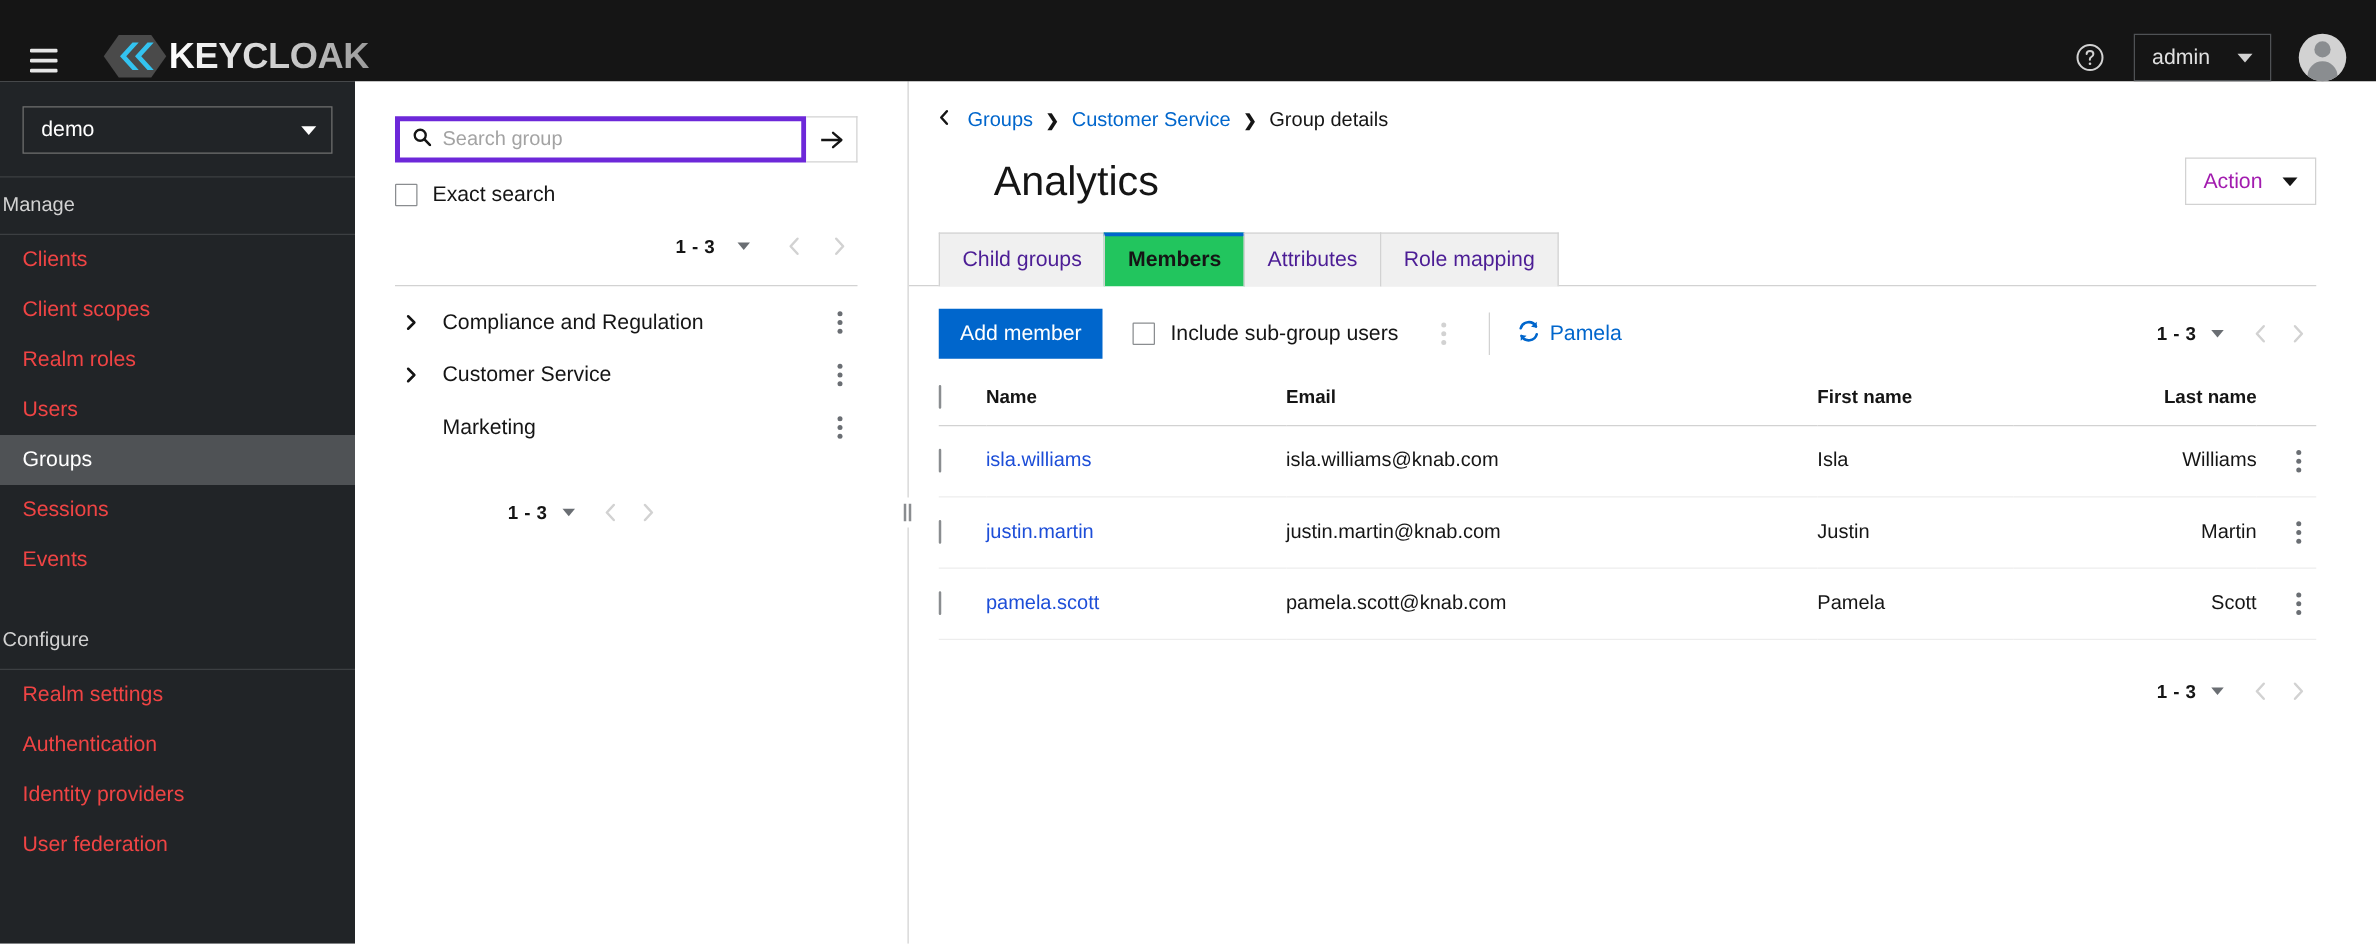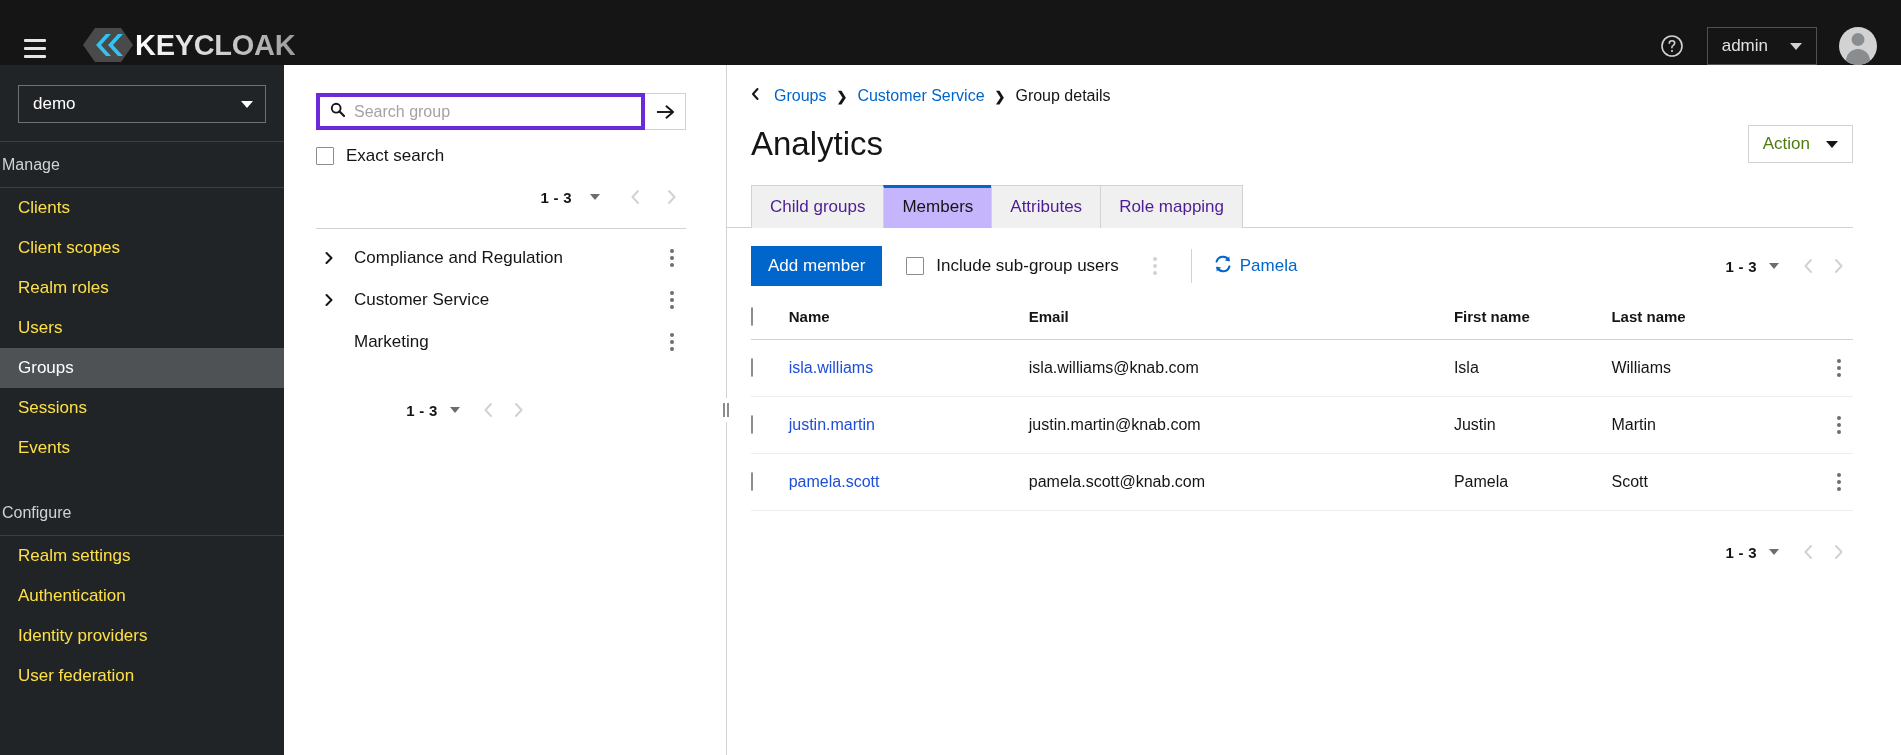--- a/index.html
+++ b/index.html
@@ -73,21 +73,21 @@
     padding: 0 12px 0 14px; cursor: pointer;
     font-family: "Liberation Sans", sans-serif;
   }
   .realm-select .caret { width:0;height:0;border-left:6px solid transparent;border-right:6px solid transparent;border-top:7px solid #ffffff; }
   .nav-sep { height: 1px; background: #3c3f42; }
   .nav-group-title {
     font-size: 16px; color: #d2d2d2;
     padding: 14px 18px 13px 2px;
   }
   .nav-item {
-    font-size: 17px; color: #fde047;
+    font-size: 17px; color: #ef4444;
     padding: 10px 18px; cursor: pointer; line-height: 20px;
   }
   .nav-item.active { background: #4f5255; color: #fff; }
   .nav-spacer { height: 22px; }
 
   
   .tree-panel {
     width: 443px; min-width: 443px;
     background: #fff; position: relative;
     border-right: 1px solid #d2d2d2;
@@ -145,40 +145,40 @@
 
   
   .content { flex: 1; background: #fff; display: flex; flex-direction: column; min-width: 0; overflow: hidden; }
   .content-head { padding: 22px 48px 0 24px; }
   .breadcrumb { display: flex; align-items: center; gap: 10px; font-size: 16px; }
   .bc-back { color: #151515; font-size: 16px; margin-right: 4px; cursor:pointer; }
   .bc-link { color: #0066cc; cursor: pointer; }
   .bc-sep { color: #151515; font-weight: bold; font-size: 13px; }
   .bc-current { color: #151515; }
   .title-row { display: flex; align-items: center; margin-top: 20px; }
-  .page-title { font-size: 33px; font-weight: normal; color: #151515; line-height: 1.1; }
+  .page-title { font-size: 33px; font-weight: normal; color: #151515; line-height: 1.1; margin-left: 44px; }
   .action-btn {
     margin-left: auto; display: flex; align-items: center; gap: 16px;
-    border: 1px solid #d2d2d2; background: #fff; color: #4d7c0f;
+    border: 1px solid #d2d2d2; background: #fff; color: #a21caf;
     font-size: 17px; padding: 8px 14px; cursor: pointer;
     font-family: "Liberation Sans", sans-serif;
   }
   .action-btn .caret { width:0;height:0;border-left:6px solid transparent;border-right:6px solid transparent;border-top:7px solid #151515; }
 
   .tabs { display: flex; margin-top: 22px; padding-left: 24px; position: relative; }
   .tabs::after {
     content:""; position:absolute; left:0; right:48px; bottom:0; height:1px; background:#d2d2d2;
   }
   .tab {
     font-size: 17px; color: #4c1d95; background: #f0f0f0;
     border: 1px solid #d2d2d2; border-bottom: none; margin-right: -1px;
     padding: 11px 18px; cursor: pointer; position: relative; z-index:2;
   }
   .tab.active {
-    background: #c4b5fd; color: #151515; font-weight: normal;
+    background: #22c55e; color: #151515; font-weight: bold;
     border-top: 3px solid #06c; padding-top: 9px;
     box-shadow: 0 1px 0 0 #fff;
   }
 
   .toolbar { display: flex; align-items: center; padding: 18px 48px 0 24px; }
   .btn-primary {
     background: #0066cc; color: #fff; border: none;
     font-size: 17px; padding: 10px 17px; cursor: pointer;
     font-family: "Liberation Sans", sans-serif;
   }
@@ -200,21 +200,21 @@
     padding: 10px 0 14px 0; border-bottom: 1px solid #d2d2d2;
   }
   tbody td {
     font-size: 16px; color: #151515; padding: 14px 0;
     border-bottom: 1px solid #ededed;
   }
   .col-cbx { width: 42px; }
   .col-name { width: 258px; }
   .col-email { width: 455px; }
   .col-first { width: 170px; }
-  .col-last { width: 210px; }
+  .col-last { width: 210px; text-align: right; }
   .col-kebab { width: 50px; text-align: right; }
   .cell-link { color: #1d4ed8; cursor: pointer; }
   .bottom-pager { display: flex; align-items: center; justify-content: flex-end; padding: 26px 48px 0 0; }
 </style>
 </head>
 <body>
 
 <div class="app">
 
   <header class="masthead">

